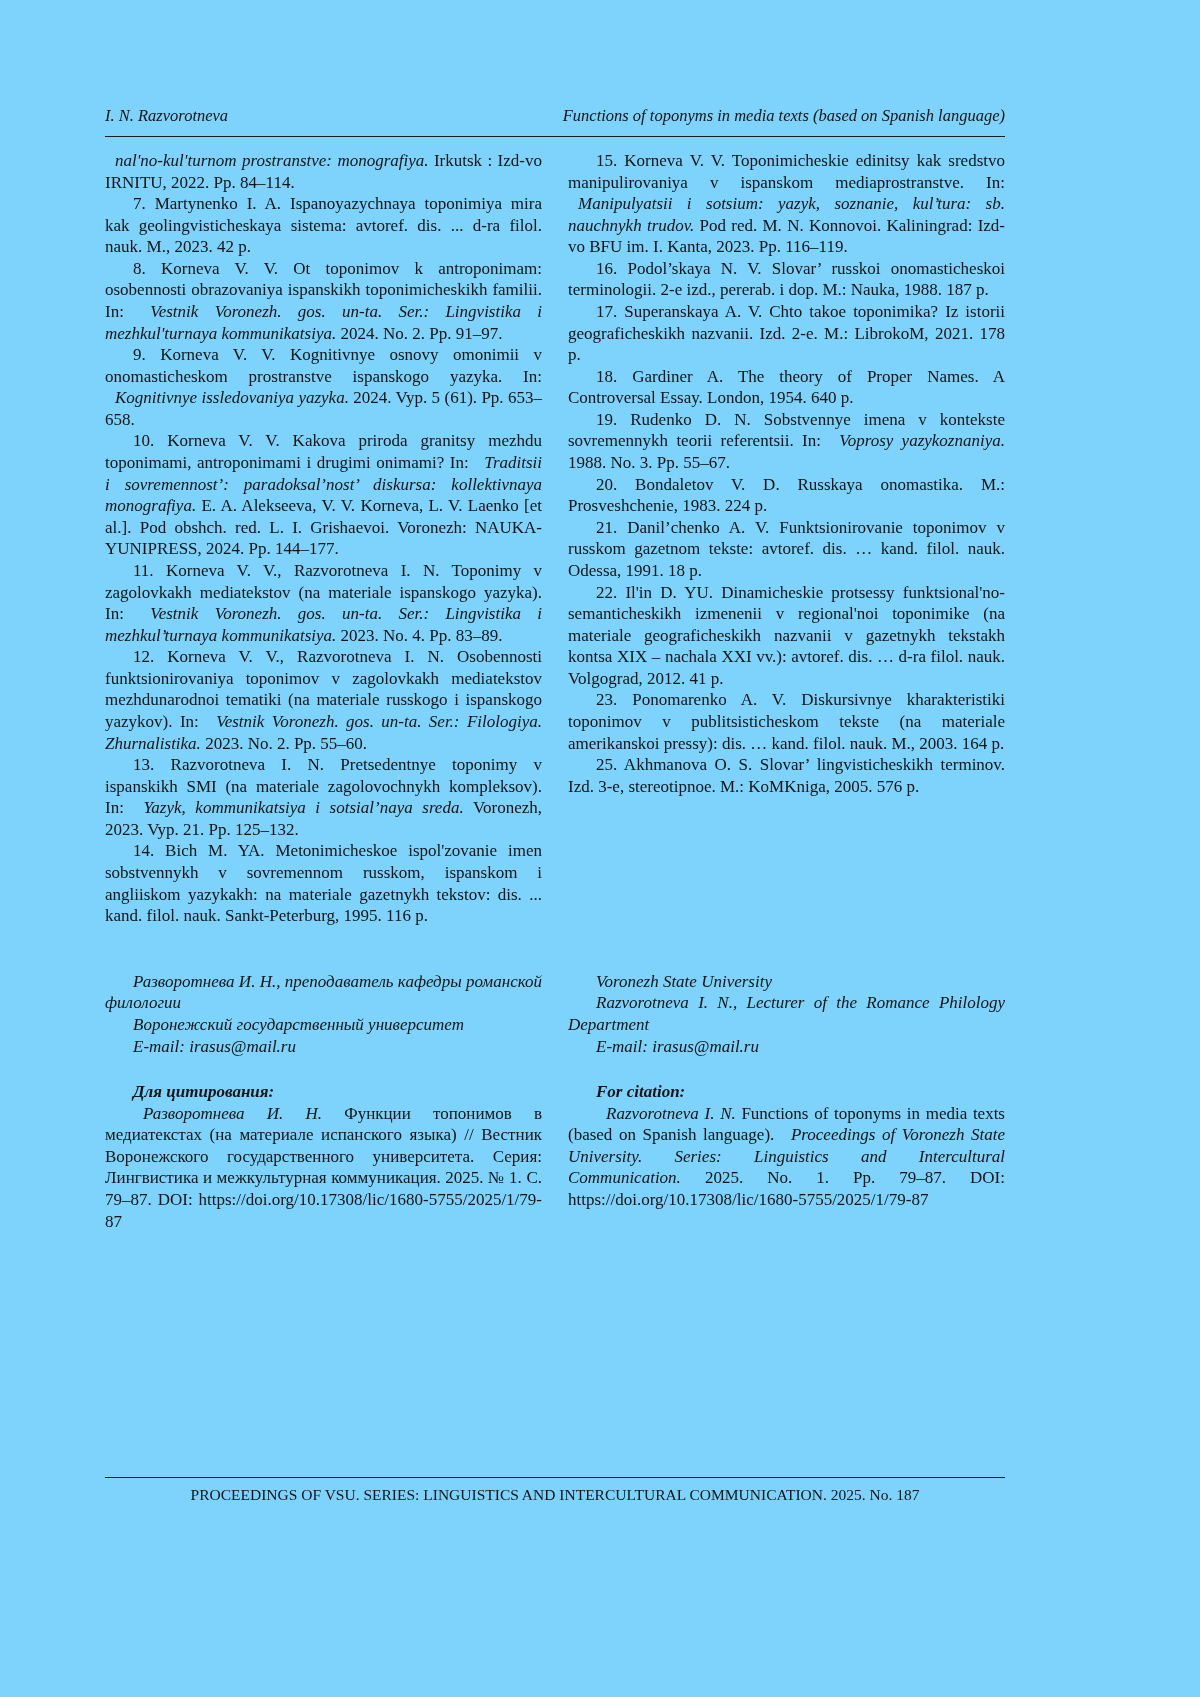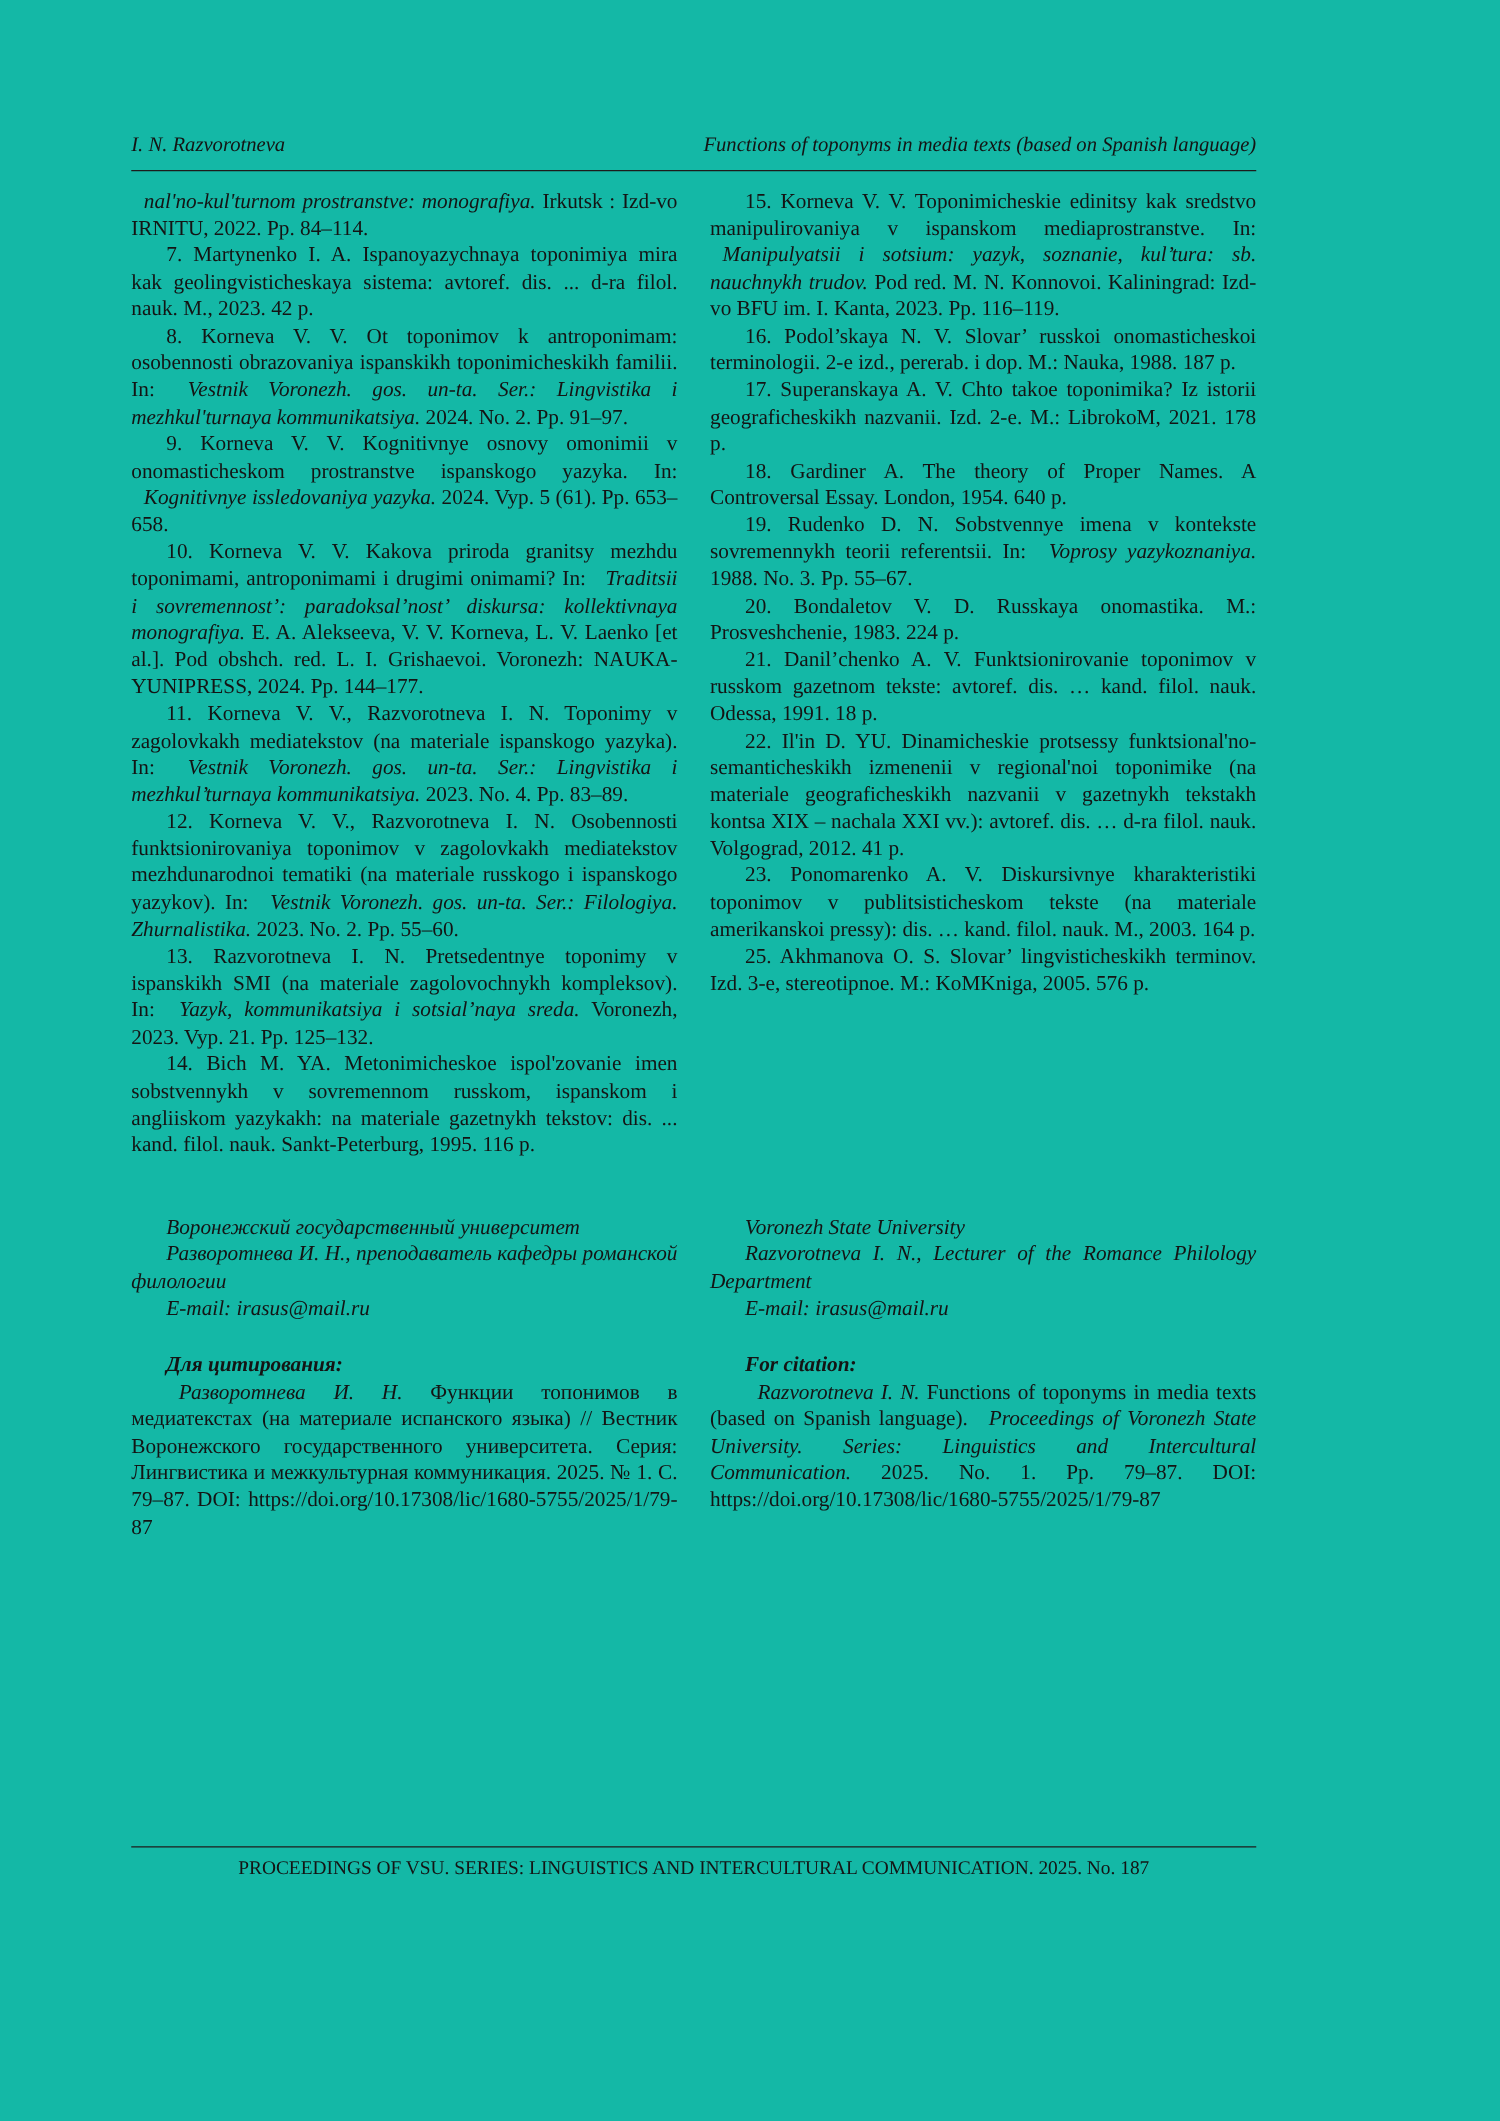--- a/index.html
+++ b/index.html
@@ -2,21 +2,21 @@
 <html lang="en"><head>
 <meta charset="utf-8">
 <style>
   * { box-sizing: border-box; }
   html, body { margin: 0; padding: 0; }
   body { width: 1200px; background: #ffffff; }
   .page {
     position: relative;
     width: 1200px;
     height: 1697px;
-    background: #14b8a6;
+    background: #7dd3fc;
     color: #141414;
     font-family: "Liberation Serif", "DejaVu Serif", serif;
     font-size: 17px;
     line-height: 1.27;
     overflow: hidden;
   }
   .content { position: absolute; left: 105px; top: 106px; width: 900px; }
   .running-head {
     display: flex; justify-content: space-between; align-items: flex-end;
     font-style: italic; font-size: 16.5px;
@@ -74,22 +74,22 @@
           <p class="ref"><span>20. Bondaletov V. D. Russkaya onomastika. M.: Prosveshchenie, 1983. 224 p.</span></p>
           <p class="ref"><span>21. Danil’chenko A. V. Funktsionirovanie toponimov v russkom gazetnom tekste: avtoref. dis. … kand. filol. nauk. Odessa, 1991. 18 p.</span></p>
           <p class="ref"><span>22. Il'in D. YU. Dinamicheskie protsessy funktsional'no-semanticheskikh izmenenii v regional'noi toponimike (na materiale geograficheskikh nazvanii v gazetnykh tekstakh kontsa XIX – nachala XXI vv.): avtoref. dis. … d-ra filol. nauk. Volgograd, 2012. 41 p.</span></p>
           <p class="ref"><span>23. Ponomarenko A. V. Diskursivnye kharakteristiki toponimov v publitsisticheskom tekste (na materiale amerikanskoi pressy): dis. … kand. filol. nauk. M., 2003. 164 p.</span></p>
           <p class="ref"><span>25. Akhmanova O. S. Slovar’ lingvisticheskikh terminov. Izd. 3-e, stereotipnoe. M.: KoMKniga, 2005. 576 p.</span></p>
         </div>
     </div>
 
     <div class="columns row-affil italic">
       <div class="col">
+          <p class="ln">Разворотнева И. Н., преподаватель кафедры романской филологии</p>
           <p class="ln">Воронежский государственный университет</p>
-          <p class="ln">Разворотнева И. Н., преподаватель кафедры романской филологии</p>
           <p class="ln">E-mail: irasus@mail.ru</p>
         </div>
       <div class="col">
           <p class="ln">Voronezh State University</p>
           <p class="ln">Razvorotneva I. N., Lecturer of the Romance Philology Department</p>
           <p class="ln">E-mail: irasus@mail.ru</p>
         </div>
     </div>
 
 

